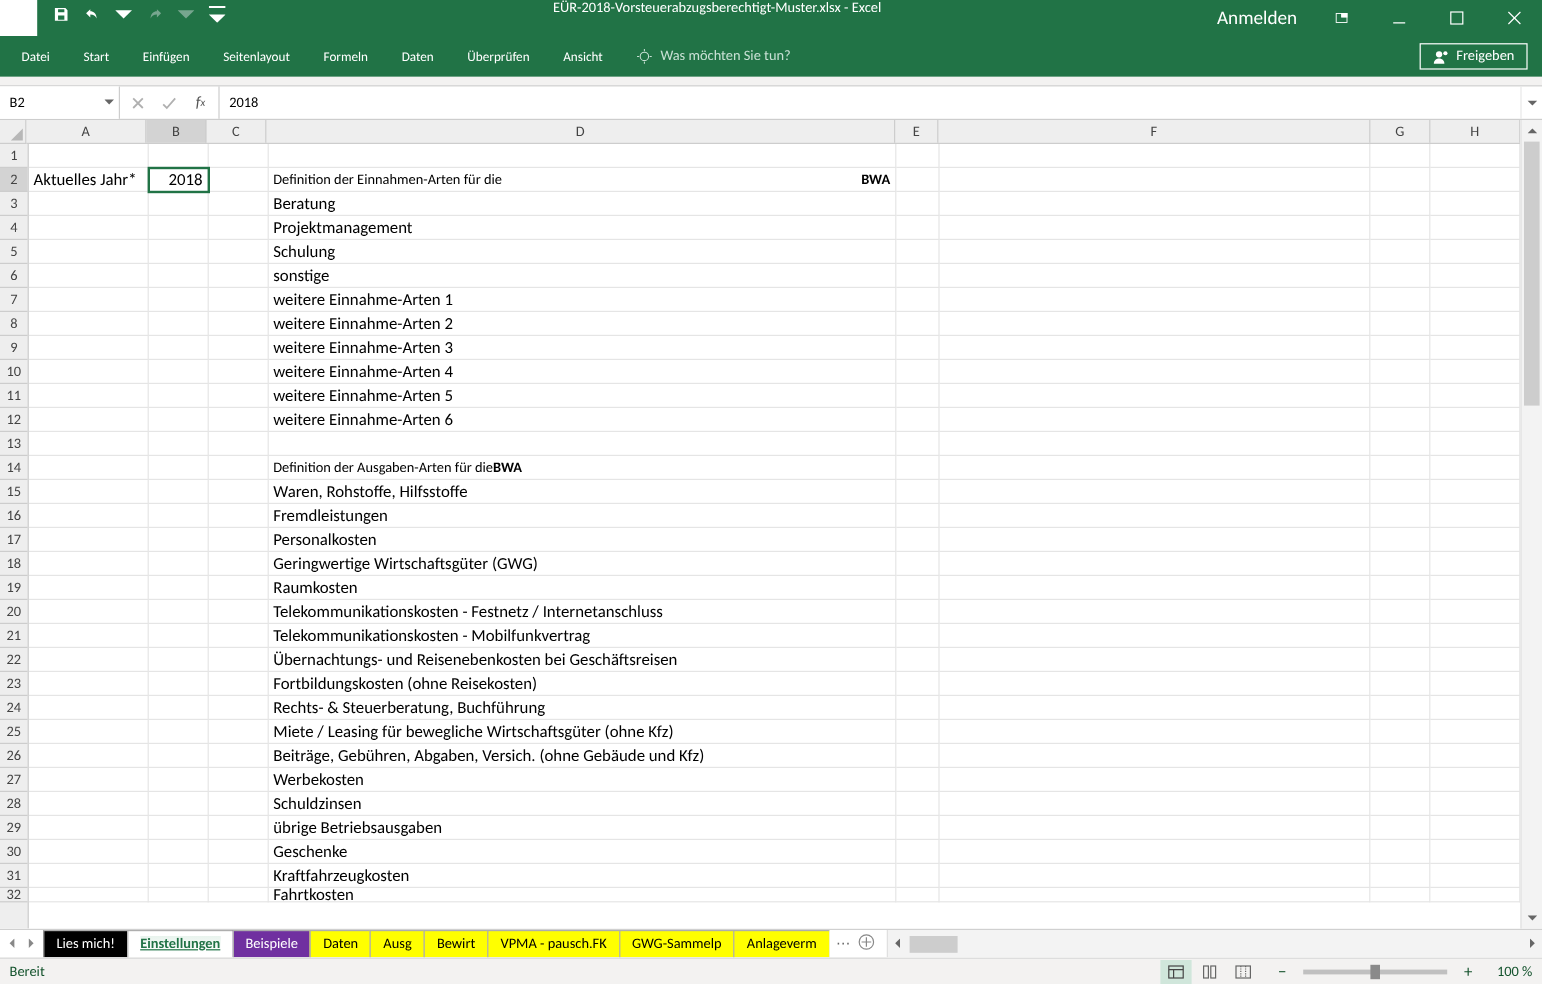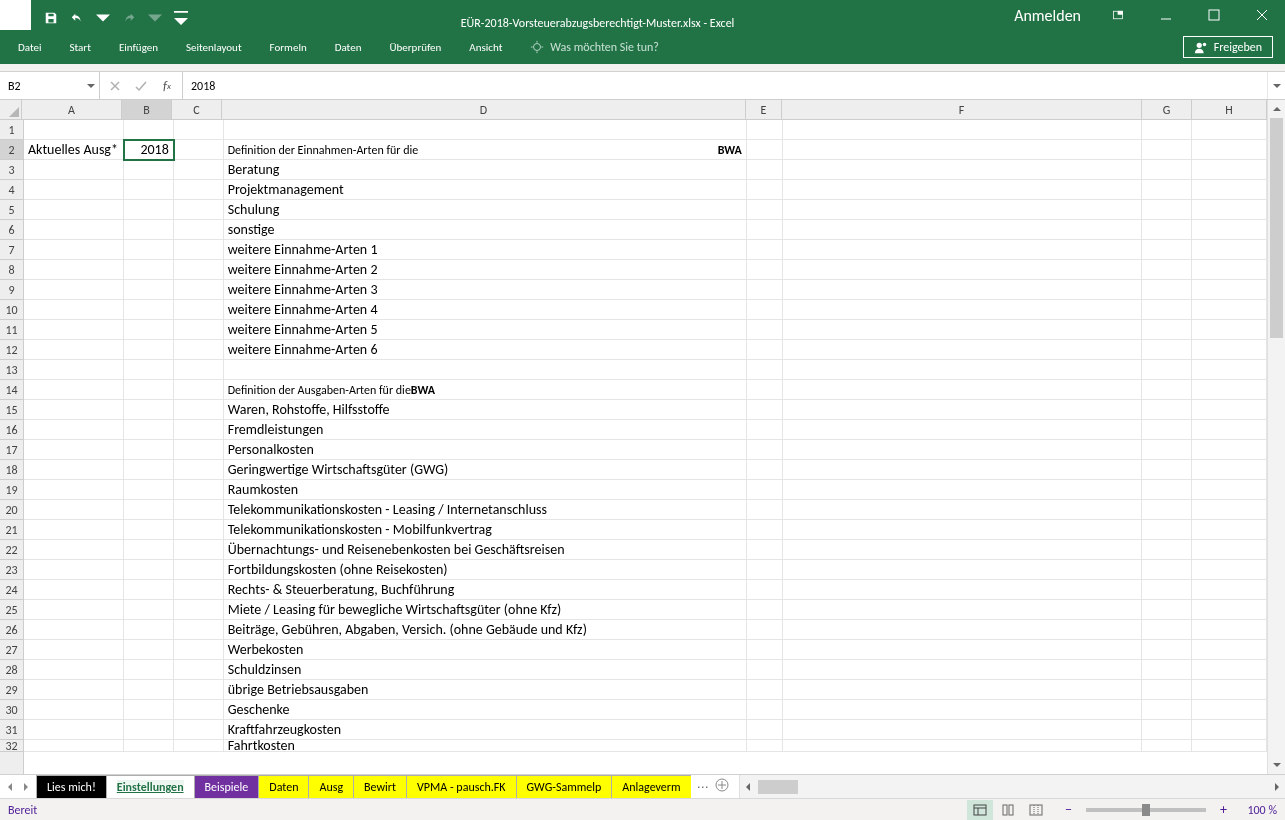--- a/index.html
+++ b/index.html
@@ -1,18 +1,18 @@
 <!DOCTYPE html>
 <html><head>
 <meta charset="utf-8">
 <style>
 *{margin:0;padding:0;box-sizing:border-box;font-family:'Segoe UI','Calibri',Arial,sans-serif;font-size:12px;}
 html,body{height:100%;overflow:hidden;}
 body{background:#fff;display:flex;flex-direction:column;height:820px;width:1285px;}
-.titlebar{background:#217346;height:30px;display:flex;align-items:flex-end;color:#fff;margin-left:31px;}
+.titlebar{background:#217346;height:30px;display:flex;align-items:flex-start;color:#fff;margin-left:31px;}
 .qat{display:flex;align-items:center;gap:2px;padding-left:8px;}
 .qat-btn{width:24px;height:24px;display:flex;align-items:center;justify-content:center;cursor:pointer;}
 .qat-btn svg{width:14px;height:14px;fill:#fff;}
 .qat-btn.disabled svg{fill:#77a68f;}
 .title-center{flex:1;text-align:center;font-size:12px;}
 .title-right{display:flex;align-items:center;gap:2px;}
 .tr-btn{width:46px;height:30px;display:flex;align-items:center;justify-content:center;cursor:pointer;}
 .tr-btn svg{width:12px;height:12px;stroke:#fff;stroke-width:1;fill:none;}
 .signin{padding:0 12px;font-size:16px;}
 .ribbon-tabs{background:#217346;height:34px;display:flex;align-items:center;color:#fff;padding-left:4px;justify-content:space-between;}
@@ -51,21 +51,21 @@
 .sheet-tab{padding:2px 10px;border:1px solid #aeaeae;border-bottom:none;margin-right:-1px;display:flex;align-items:center;font-size:12px;white-space:nowrap;cursor:pointer;}
 .sheet-tab.black{background:#000;color:#fff;}
 .sheet-tab.active{background:#fff;border-bottom:none;}
 .sheet-tab.active span{color:#217346;font-weight:bold;text-decoration:underline;background:linear-gradient(#e8f3ed,#fff);}
 .sheet-tab.purple{background:#7030a0;color:#fff;}
 .sheet-tab.yellow{background:#ffff00;color:#000;}
 .st-more{display:flex;align-items:center;padding:0 6px;gap:6px;}
 .st-scroll{flex:1;display:flex;align-items:center;padding:0 18px;position:relative;background:#f3f3f3;border-left:1px solid #e0e0e0;margin-left:4px;}
 .st-scroll-track{flex:1;height:16px;position:relative;}
 .st-scroll-thumb{position:absolute;left:0;top:1px;bottom:1px;width:40px;background:#cdcdcd;}
-.status-bar{height:22px;background:#f3f2f1;display:flex;align-items:center;justify-content:space-between;padding:0 8px;color:#4c1d95;font-size:12px;border-top:1px solid #d8d8d8;}
+.status-bar{height:22px;background:#f3f2f1;display:flex;align-items:center;justify-content:space-between;padding:0 8px;color:#14532d;font-size:12px;border-top:1px solid #d8d8d8;}
 .status-right{display:flex;align-items:center;gap:2px;}
 .view-btn{width:26px;height:20px;display:flex;align-items:center;justify-content:center;border:1px solid transparent;}
 .view-btn.active{background:#d0e6db;}
 .zoom-slider{width:120px;height:4px;background:#c0c0c0;margin:0 8px;position:relative;}
 .zoom-handle{position:absolute;left:50%;top:-4px;width:8px;height:12px;background:#8a8a8a;transform:translateX(-50%);}
 .colh.sel{background:#d3d3d3;}
 .main-area{flex:1;display:flex;flex-direction:column;overflow:hidden;}
 .grid-section{flex:1;display:flex;overflow:hidden;}
 .cells-area{flex:1;overflow:hidden;}
 </style>
@@ -254,21 +254,21 @@
               <div class="cell" style="width: 100px;"></div>
               <div class="cell" style="width: 50px;"></div>
               <div class="cell" style="width: 50px;"></div>
               <div class="cell" style="width: 524px;"></div>
               <div class="cell" style="width: 36px;"></div>
               <div class="cell" style="width: 360px;"></div>
               <div class="cell" style="width: 50px;"></div>
               <div class="cell" style="width: 75px;"></div>
             </div>
             <div style="display: flex;">
-              <div class="cell" style="width: 100px;">Aktuelles Ausg*</div>
+              <div class="cell" style="width: 100px;">Aktuelles Jahr*</div>
               <div class="cell right sel-cell" style="width: 50px;">2018</div>
               <div class="cell" style="width: 50px;"></div>
               <div class="cell" style="width: 524px; justify-content: space-between;">
                 <span>Definition der Einnahmen-Arten für die </span>
                 <b>BWA</b>
               </div>
               <div class="cell" style="width: 36px;"></div>
               <div class="cell" style="width: 360px;"></div>
               <div class="cell" style="width: 50px;"></div>
               <div class="cell" style="width: 75px;"></div>
@@ -443,21 +443,21 @@
               <div class="cell" style="width: 524px;">Raumkosten</div>
               <div class="cell" style="width: 36px;"></div>
               <div class="cell" style="width: 360px;"></div>
               <div class="cell" style="width: 50px;"></div>
               <div class="cell" style="width: 75px;"></div>
             </div>
             <div style="display: flex;">
               <div class="cell" style="width: 100px;"></div>
               <div class="cell" style="width: 50px;"></div>
               <div class="cell" style="width: 50px;"></div>
-              <div class="cell" style="width: 524px;">Telekommunikationskosten - Leasing / Internetanschluss</div>
+              <div class="cell" style="width: 524px;">Telekommunikationskosten - Festnetz / Internetanschluss</div>
               <div class="cell" style="width: 36px;"></div>
               <div class="cell" style="width: 360px;"></div>
               <div class="cell" style="width: 50px;"></div>
               <div class="cell" style="width: 75px;"></div>
             </div>
             <div style="display: flex;">
               <div class="cell" style="width: 100px;"></div>
               <div class="cell" style="width: 50px;"></div>
               <div class="cell" style="width: 50px;"></div>
               <div class="cell" style="width: 524px;">Telekommunikationskosten - Mobilfunkvertrag</div>

